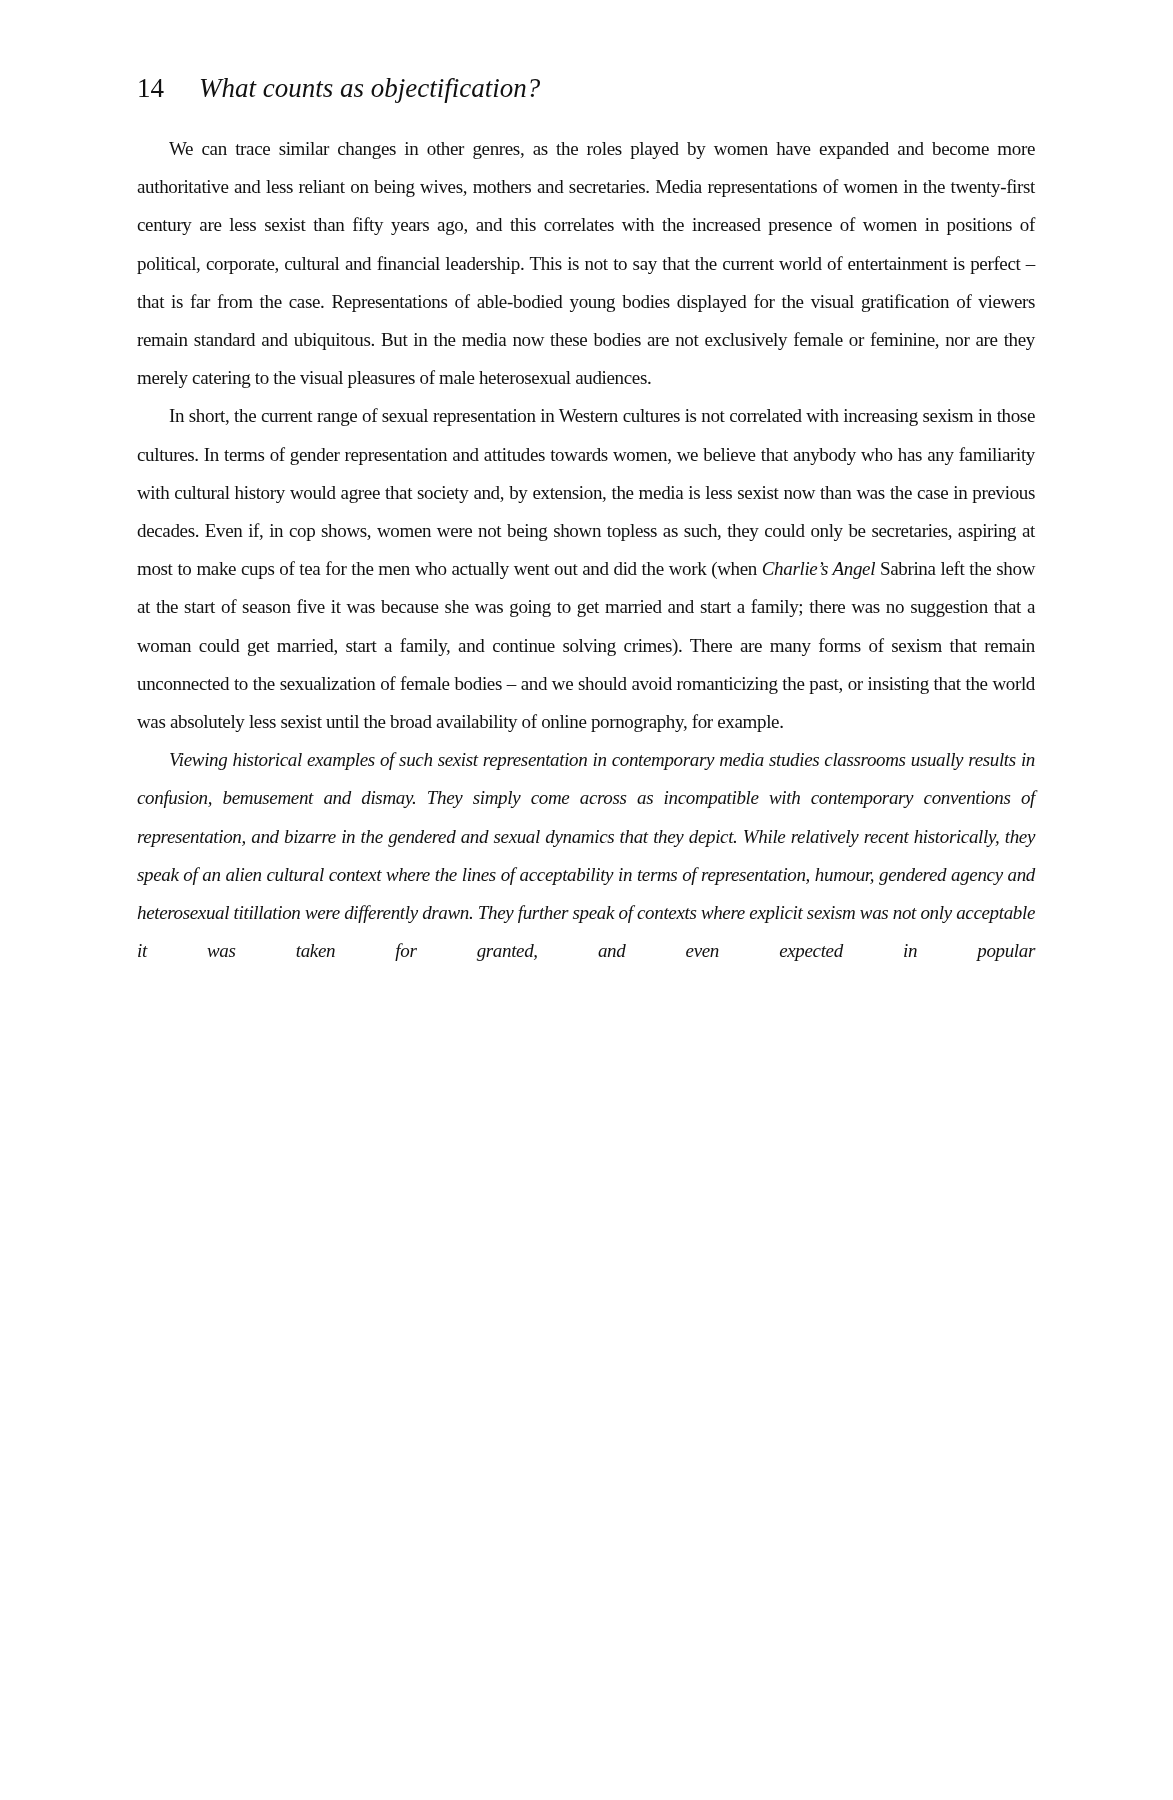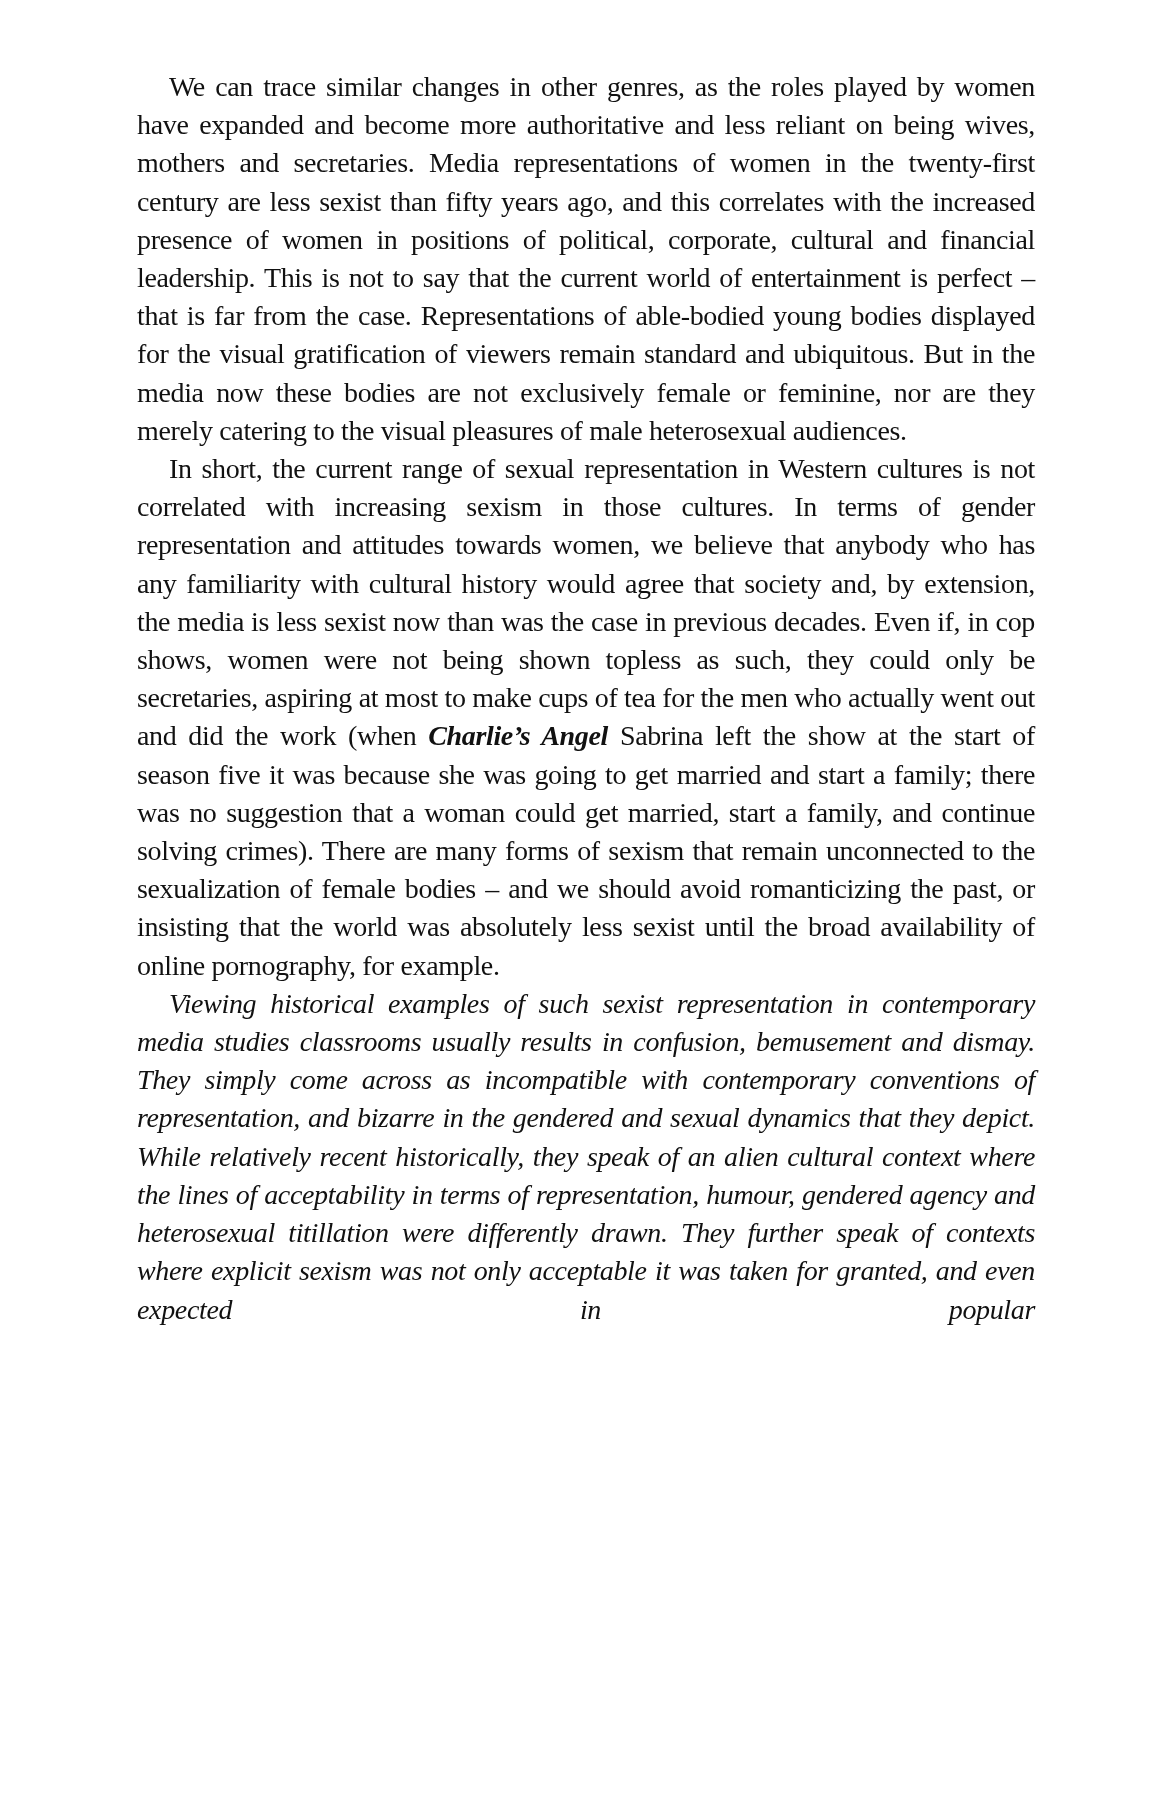--- a/index.html
+++ b/index.html
@@ -29,46 +29,48 @@
       white-space: nowrap;
     }
     .running-head .folio {
       display: inline-block;
       width: 62px;
     }
     .running-head .chapter-title {
       font-style: italic;
     }
     .body-text {
-      font-size: 28px;
+      font-size: 19px;
       line-height: 38.2px;
       text-align: justify;
       word-spacing: 0px;
       letter-spacing: -0.35px;
     }
     .para {
       margin: 0;
       text-indent: 32px;
       text-align: justify;
       text-align-last: left;
     }
     .para .em {
       font-style: italic;
-      font-weight: bold;
     }
     .para.cont {
       text-align-last: justify;
       font-style: italic;
     }
   </style>
 </head>
 <body>
 
 <div class="page">
 
+  <div class="running-head">
+    <span class="folio">14</span><span class="chapter-title">What counts as objectification?</span>
+  </div>
 
   <div class="body-text">
     <p class="para">We can trace similar changes in other genres, as the roles played by women have expanded and become more authoritative and less reliant on being wives, mothers and secretaries. Media representations of women in the twenty-first century are less sexist than fifty years ago, and this correlates with the increased presence of women in positions of political, corporate, cultural and financial leadership. This is not to say that the current world of entertainment is perfect – that is far from the case. Representations of able-bodied young bodies displayed for the visual gratification of viewers remain standard and ubiquitous. But in the media now these bodies are not exclusively female or feminine, nor are they merely catering to the visual pleasures of male heterosexual audiences.</p>
 
     <p class="para"><span>In short, the current range of sexual representation in Western cultures is not correlated with increasing sexism in those cultures. In terms of gender representation and attitudes towards women, we believe that anybody who has any familiarity with cultural history would agree that society and, by extension, the media is less sexist now than was the case in previous decades. Even if, in cop shows, women were not being shown topless as such, they could only be secretaries, aspiring at most to make cups of tea for the men who actually went out and did the work (when </span><span class="em">Charlie’s Angel</span><span> Sabrina left the show at the start of season five it was because she was going to get married and start a family; there was no suggestion that a woman could get married, start a family, and continue solving crimes). There are many forms of sexism that remain unconnected to the sexualization of female bodies – and we should avoid romanticizing the past, or insisting that the world was absolutely less sexist until the broad availability of online pornography, for example.</span></p>
 
     <p class="para cont">Viewing historical examples of such sexist representation in contemporary media studies classrooms usually results in confusion, bemusement and dismay. They simply come across as incompatible with contemporary conventions of representation, and bizarre in the gendered and sexual dynamics that they depict. While relatively recent historically, they speak of an alien cultural context where the lines of acceptability in terms of representation, humour, gendered agency and heterosexual titillation were differently drawn. They further speak of contexts where explicit sexism was not only acceptable it was taken for granted, and even expected in popular</p>
   </div>
 
 </div>

